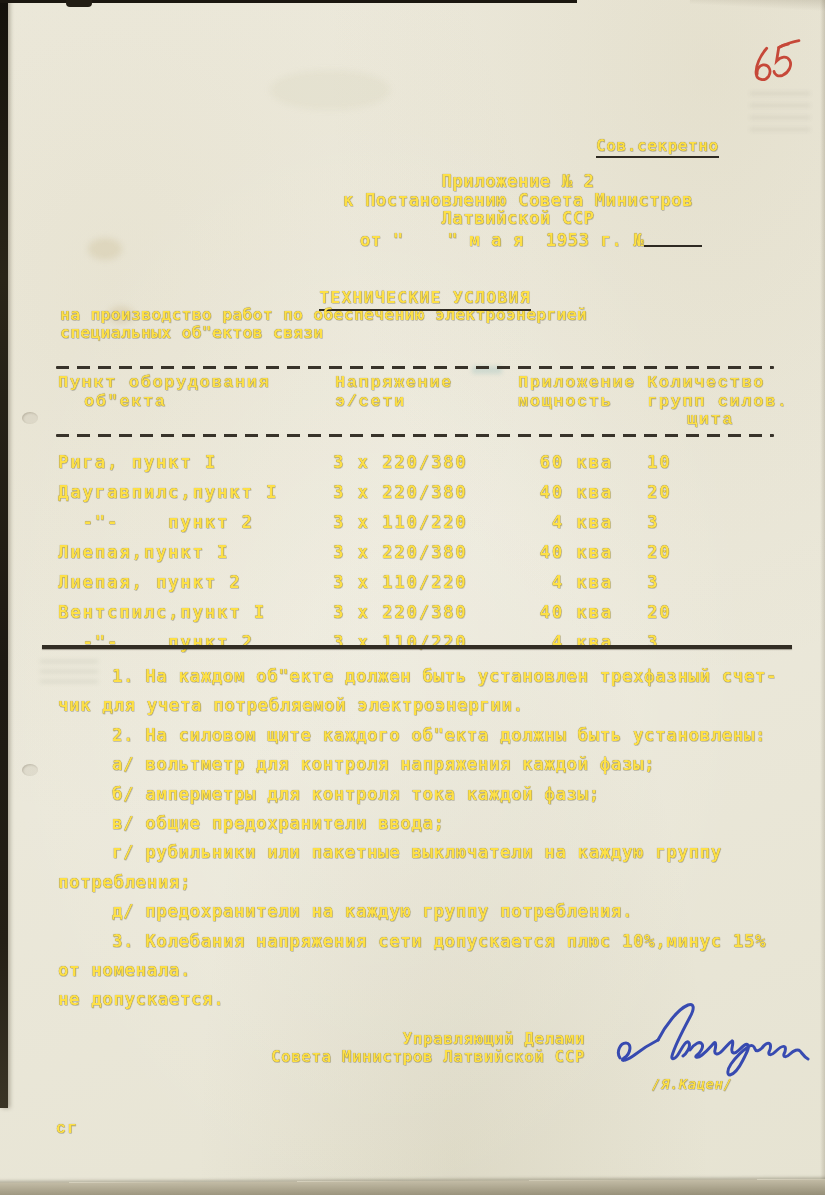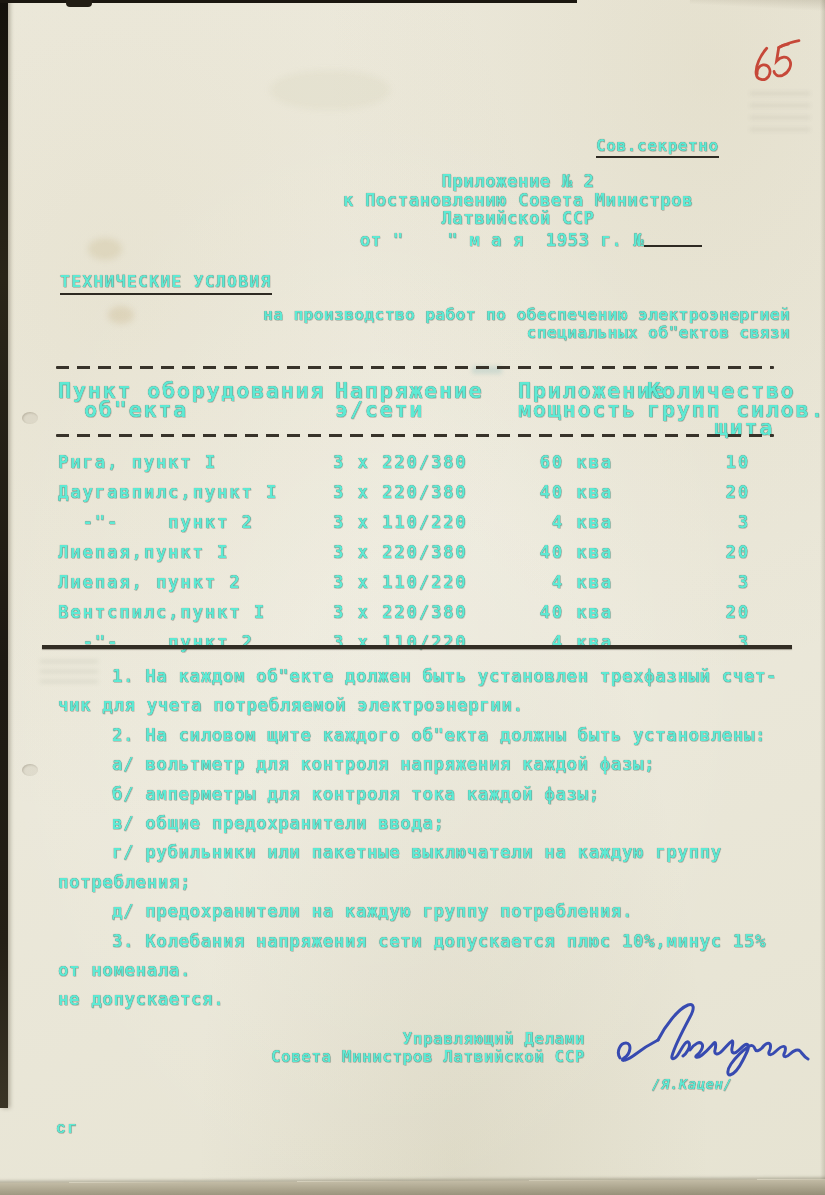--- a/index.html
+++ b/index.html
@@ -1,17 +1,17 @@
 <!DOCTYPE html>
 <html><head>
 <meta charset="utf-8">
 <style>
   html,body{margin:0;padding:0;background:#6b665a;}
   .stage{position:relative;width:825px;height:1195px;overflow:hidden;
-    font-family:"DejaVu Sans Mono","Liberation Mono",monospace;color:#5eead4;}
+    font-family:"DejaVu Sans Mono","Liberation Mono",monospace;color:#fde047;}
   .page{position:absolute;inset:0;
     background:
       radial-gradient(ellipse at 14% 24%, rgba(190,175,125,0.10), transparent 42%),
       radial-gradient(ellipse at 86% 6%, rgba(182,168,120,0.14), transparent 38%),
       radial-gradient(ellipse at 45% 55%, rgba(255,255,250,0.25), transparent 60%),
       radial-gradient(ellipse at 55% 97%, rgba(150,140,100,0.12), transparent 40%),
       linear-gradient(160deg,#edeadd 0%, #ebe8da 55%, #e6e3d2 100%);
   }
   .tw{white-space:pre;font-weight:bold;
       text-shadow:0 0 0.7px rgba(46,42,34,0.85), 0.6px 0.5px 0 rgba(46,42,34,0.18);}
@@ -34,37 +34,37 @@
     background:rgba(120,110,85,0.10);box-shadow:inset 1px 1px 2px rgba(90,80,60,0.25);}
   .ghost{position:absolute;filter:blur(2px);opacity:0.5;}
 
   
   .classification{left:596px;top:136px;font-size:16px;letter-spacing:0.6px;
     border-bottom:2.4px solid #2e2a22;padding-bottom:1px;}
   .hdr-block{left:318px;top:172px;width:400px;text-align:center;font-size:17.5px;line-height:18.5px;letter-spacing:0.4px;}
   .hdr-date{margin-top:3px;padding-left:26px;}
   .blank{display:inline-block;width:58px;border-bottom:2.4px solid #2e2a22;transform:translateY(1px);}
 
-  .title-wrap{left:60px;top:272px;width:730px;}
+  .title-wrap{left:60px;top:288px;width:730px;text-align:center;}
   .title-text{display:inline-block;font-size:16.5px;letter-spacing:1.2px;border-bottom:2.4px solid #2e2a22;padding-bottom:2px;}
-  .subtitle{left:60px;top:306px;width:730px;text-align:right;font-size:16.5px;line-height:17.5px;letter-spacing:0.2px;}
+  .subtitle{left:60px;top:306px;width:730px;text-align:left;font-size:16.5px;line-height:17.5px;letter-spacing:0.2px;}
 
   
   .dash{position:absolute;left:56px;width:718px;height:3.2px;
     background:repeating-linear-gradient(90deg,#38332a 0 13px,transparent 13px 21px);
     border-radius:1px;}
-  .thead{left:58px;top:382px;width:716px;display:grid;grid-template-columns:277px 183px 129px 127px;
-    font-size:22px;line-height:18.5px;letter-spacing:1.6px;}
+  .thead{left:58px;top:374px;width:716px;display:grid;grid-template-columns:277px 183px 129px 127px;
+    font-size:17px;line-height:18.5px;letter-spacing:1.6px;font-family:Liberation Mono, monospace;}
   .thead .c2{padding-left:0;}
   .h-sub{padding-left:26px;}
-  .h-center{text-align:right;letter-spacing:1.6px;}
+  .h-center{text-align:center;letter-spacing:1.6px;}
   .tbody{left:58px;top:447px;width:716px;font-size:17.5px;letter-spacing:1.7px;}
   .trow{display:grid;grid-template-columns:275px 184px 130px 127px;height:30px;line-height:30px;}
   .cell-power{text-align:right;padding-right:34px;}
-  .cell-groups{text-align:right;padding-right:24px;}
+  .cell-groups{text-align:left;padding-right:24px;}
   .thick{position:absolute;left:42px;top:645px;width:750px;height:3.6px;background:#322d24;
     box-shadow:0 1px 1px rgba(50,45,35,0.4);}
 
   
   .bodytext{left:58px;top:662px;width:738px;font-size:17.5px;line-height:29.4px;letter-spacing:0.55px;}
   .bline{height:29.4px;}
   .ind{padding-left:54px;}
 
   
   .sign-block{left:265px;top:1030px;width:320px;text-align:right;font-size:16px;line-height:17.5px;letter-spacing:0.5px;}

